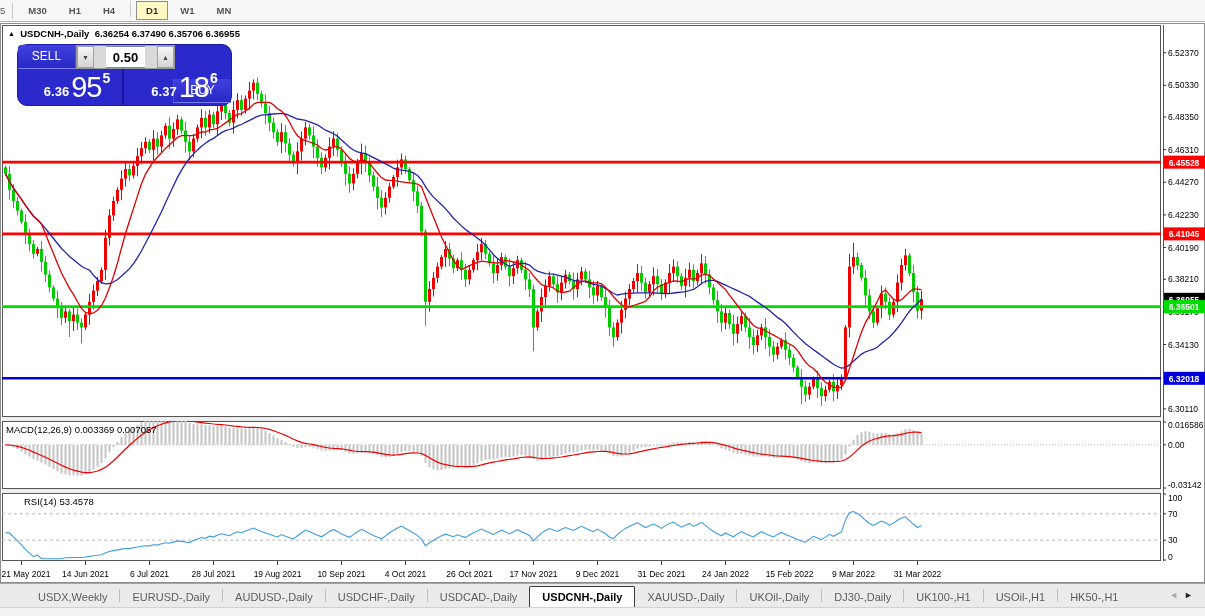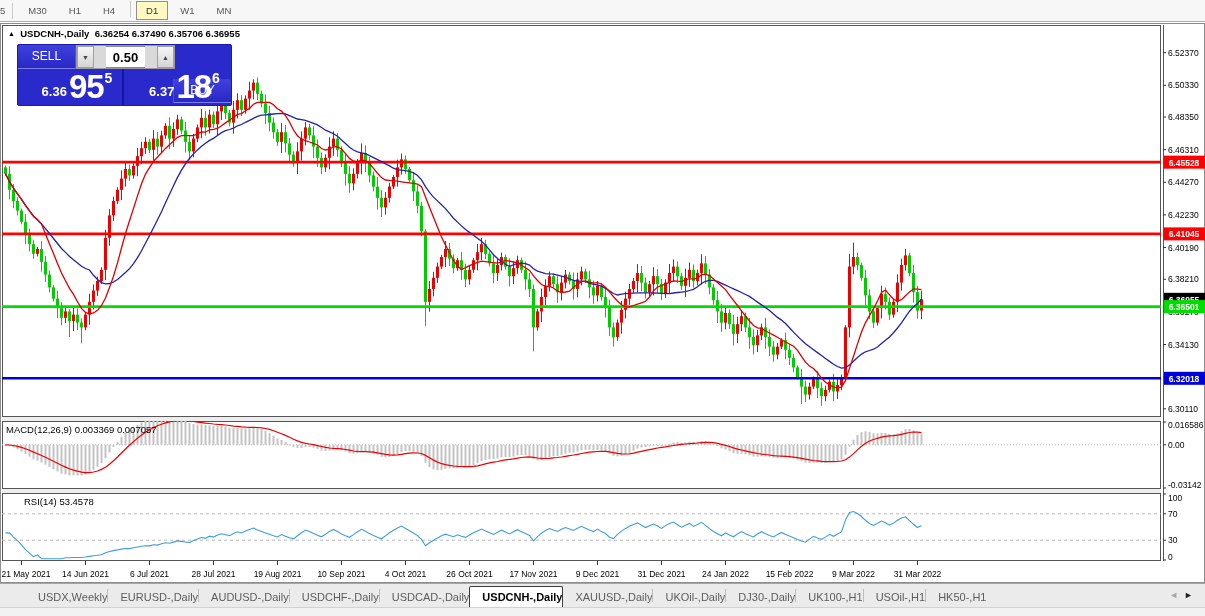--- a/index.html
+++ b/index.html
@@ -5,66 +5,66 @@
   * { margin:0; padding:0; box-sizing:border-box; }
   html,body { width:1205px; height:616px; overflow:hidden; background:#f0f0f0;
               font-family:"Liberation Sans", sans-serif; }
   #root { position:relative; width:1205px; height:616px; background:#fff; }
 
   
   #toolbar { position:absolute; left:0; top:0; width:1205px; height:22px;
              background:#f7f7f7; border-bottom:1px solid #adadad;
              display:flex; align-items:center; }
   .tf-btn { font-size:9.5px; color:#555; padding:3px 9px; margin:0 1px; border:1px solid transparent;
-            cursor:default; }
+            cursor:default;font-weight:bold; }
   .tf-btn.active { background:#fef9c3; border:1px solid #8f8f8f; color:#333; }
   .tf-partial { font-size:9.5px; color:#555; padding:3px 3px 3px 0; }
   .tf-sep { width:1px; height:16px; background:#c9c9c9; margin:0 4px; }
 
   
   #chart-svg { position:absolute; left:0; top:23px; }
   svg text { font-family:"Liberation Sans", sans-serif; }
 
   
   .overlay-label { position:absolute; font-size:9.5px; color:#000; white-space:pre; }
   #chart-title { left:8px; top:28px; font-weight:bold; }
   #chart-title .tri { font-size:7px; vertical-align:1px; }
   #macd-label { left:6px; top:424px; }
   #rsi-label  { left:24px; top:496px; }
 
   
   #trade-panel { position:absolute; left:17px; top:44px; width:215px; height:62px;
-                 background:#2a2acc; border:1px solid #1b1ba8; border-radius:2px; }
+                 background:#2a2acc; border:1px solid #1b1ba8; border-radius:10px; }
   .tp-btn { position:absolute; top:0; height:24px; background:linear-gradient(#4040e0,#2828c4);
             color:#fff; font-size:12px; text-align:center; line-height:23px;
             border-bottom:1px solid #7d7df0; cursor:pointer; }
   #sell-btn { left:0; width:58px; border-right:1px solid #4d4de0; border-radius:3px 0 0 0; }
   #buy-btn  { right:0; width:58px; border-left:1px solid #4d4de0; border-radius:0 3px 0 0;margin-top:34px; }
   #vol-group { position:absolute; left:58px; top:0; width:99px; height:24px;
                background:#d9d9d9; border:1px solid #9a9a9a; display:flex;gap:12px; }
   .vol-arrow { width:17px; height:100%; background:linear-gradient(#f6f6f6,#d4d4d4);
                border:1px solid #a0a0a0; font-size:7px; color:#444; text-align:center;
                line-height:21px; cursor:pointer; }
   #vol-field { flex:1; background:#fff; color:#000; font-size:13px; font-weight:bold;
                text-align:center; line-height:22px; border-top:1px solid #8a8a8a;
                border-bottom:1px solid #8a8a8a; }
   .tp-price { position:absolute; top:24px; bottom:0; color:#fff; display:flex;
               align-items:flex-end; justify-content:center; padding-bottom:3px; }
   #sell-price { left:0; width:106px; border-right:2px solid #15159d; }
   #buy-price  { right:0; width:107px; }
   .tp-small { font-size:13px; font-weight:bold; margin:0 2px 3px 14px; }
-  .tp-big   { font-size:33px; font-weight:700; line-height:30px; letter-spacing:-1px; }
+  .tp-big   { font-size:29px; font-weight:400; line-height:30px; letter-spacing:-1px; }
   .tp-sup   { font-size:14px; font-weight:bold; margin:0 0 16px 1px; }
 
   
   #tabbar { position:absolute; left:0; top:583px; width:1205px; height:24px;
             background:#ebebeb; border-top:1px solid #a5a5a5;
             display:flex; align-items:flex-end; }
   .tab-spacer { width:26px; }
-  .tab { font-size:11px; color:#5c5c5c; padding:3px 0 4px 12px; white-space:nowrap; cursor:pointer; }
+  .tab { font-size:11px; color:#5c5c5c; padding:3px 12px 4px 12px; white-space:nowrap; cursor:pointer; }
   .tab-sep { width:1px; height:13px; background:#bdbdbd; margin-bottom:5px; }
   .tab.active { background:#fff; color:#000; font-weight:bold;
                 border:1px solid #3c3c3c; border-bottom:none; border-radius:2px 2px 0 0;
                 padding-top:4px; }
   #tab-arrows { position:absolute; right:6px; top:6px; font-size:9px; letter-spacing:6px; }
   #tab-arrow-left  { color:#a8a8a8; cursor:pointer; }
   #tab-arrow-right { color:#222;   cursor:pointer; }
 
   #statusbar { position:absolute; left:0; top:607px; width:1205px; height:9px;
                background:#f2f2f2; border-top:1px solid #d2d2d2; }

